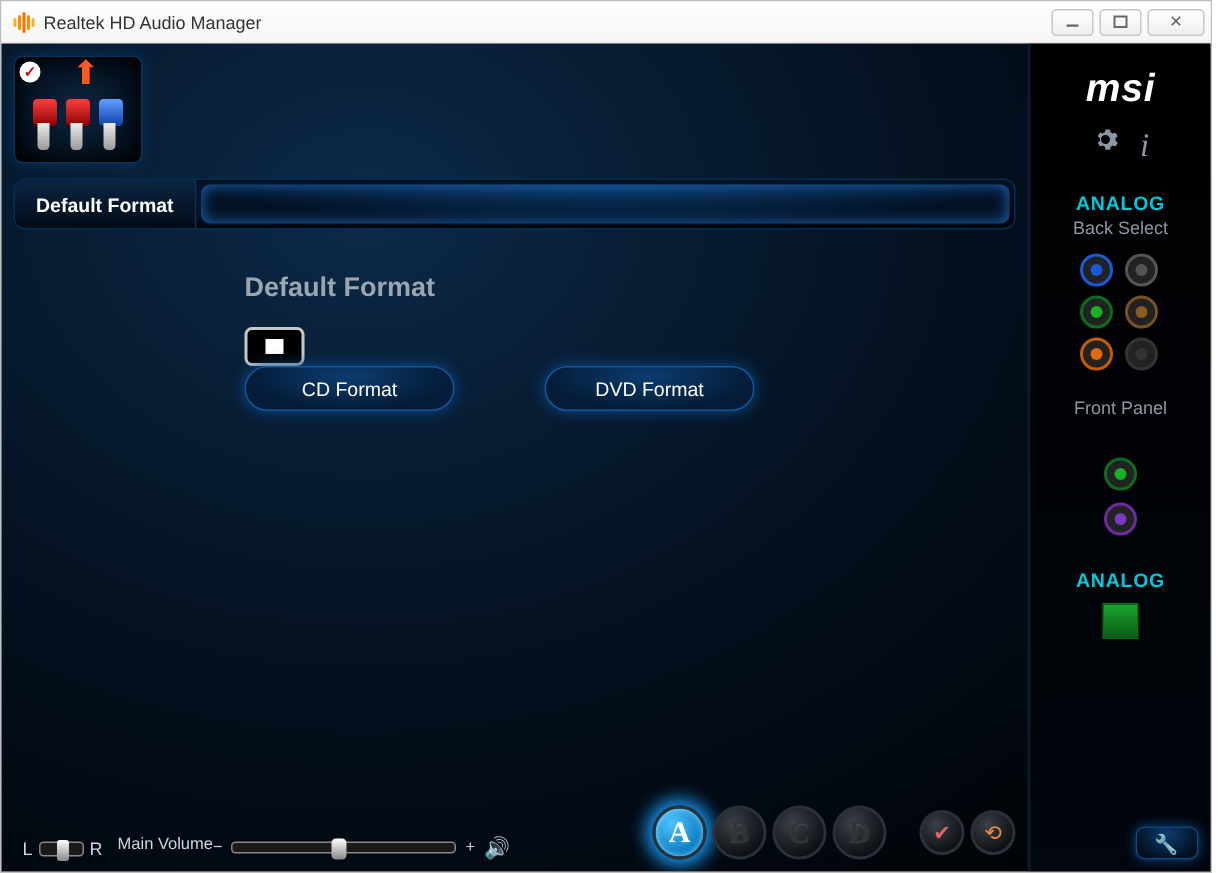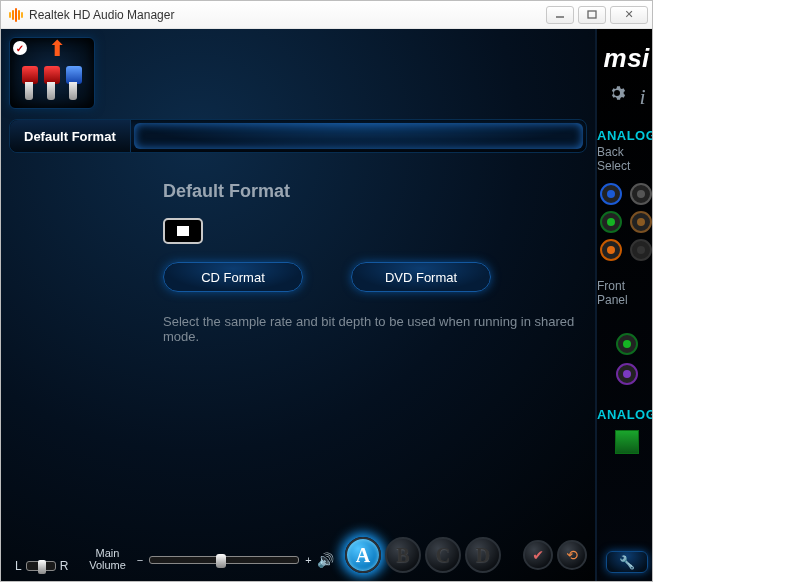--- a/index.html
+++ b/index.html
@@ -7,21 +7,21 @@
     --bg1:#041022;
     --bg2:#062040;
     --bg3:#0b3b6e;
     --blue-glow:#1f6bbf;
     --text-grey:#9aa6b2;
     --text-cyan:#00c9dc;
     --white:#ffffff;
   }
   *{box-sizing:border-box;font-family:"Segoe UI",Tahoma,Arial,sans-serif}
   body{margin:0;background:#fff}
-  .window{width:653px;height:582px;border:1px solid #bdbdbd;background:#fff;display:flex;flex-direction:column}
+  .window{width:808px;height:582px;border:1px solid #bdbdbd;background:#fff;display:flex;flex-direction:column}
   .titlebar{height:28px;display:flex;align-items:center;padding:0 4px 0 8px;border-bottom:1px solid #e6e6e6;background:linear-gradient(#fff,#f5f5f5)}
   .titlebar .title{font-size:12px;color:#333;margin-left:6px;flex:1}
   .winbtn{width:28px;height:18px;border:1px solid #c8c8c8;margin-left:4px;border-radius:3px;display:flex;align-items:center;justify-content:center;font-size:11px;color:#666;background:linear-gradient(#fff,#eee)}
   .app-icon{display:flex;align-items:center;gap:1px}
   .app-icon .bar{width:2px;border-radius:1px}
 
   .app-body{flex:1;background:radial-gradient(ellipse at 30% 20%, #0c2a48 0%, #04101f 50%, #000 100%);display:flex;position:relative;overflow:hidden}
   .left{flex:1;display:flex;flex-direction:column;padding:8px 8px 0 8px;position:relative}
   .right{width:122px;background:linear-gradient(#000,#02060d);border-left:2px solid #0b1b2e;display:flex;flex-direction:column;align-items:center;padding-top:14px;position:relative}
 
@@ -43,21 +43,21 @@
 
   
   .main-panel{flex:1;margin:24px 8px 6px 8px;position:relative}
   .section-title{color:#9aa6b2;font-size:18px;font-weight:600;margin-left:146px;margin-top:4px}
   .section-body{margin-left:146px;margin-top:16px;width:416px}
   .select{height:30px;border-radius:6px;background:linear-gradient(#0d3a6e,#062348);border:1px solid #104a84;box-shadow:0 0 14px #03335c inset,0 0 14px #0d3a70;display:flex;align-items:center;padding:0 10px;color:#fff;font-size:13px;position:relative}
   .select .caret{position:absolute;right:10px;top:50%;transform:translateY(-50%);color:#fff;font-size:12px}
   .format-row{display:flex;align-items:center;gap:10px}
   .play-btn{width:40px;height:26px;border:2px solid #c8c8c8;border-radius:5px;background:#000;display:flex;align-items:center;justify-content:center;color:#fff}
   .play-btn .rect{width:12px;height:10px;background:#fff}
-  .btn-row{display:flex;gap:48px;margin-top:18px}
+  .btn-row{display:flex;gap:60px;}
   .pill-btn{width:140px;height:30px;border-radius:16px;border:1px solid #1358a0;background:radial-gradient(ellipse at 50% 20%,#0c3c70 0%,#041c38 70%);box-shadow:0 0 10px #0a4b8c;color:#fff;font-size:13px;display:flex;align-items:center;justify-content:center}
   .help{color:#7e8a95;font-size:13px;margin-top:22px}
 
   
   .bottom{position:absolute;bottom:8px;left:14px;right:8px;height:52px;display:flex;align-items:flex-end;gap:10px}
   .lr{display:flex;align-items:center;gap:4px;color:#cfd8e0;font-size:12px}
   .lr .slot{width:30px;height:10px;border:1px solid #888;border-radius:3px;background:#1a1a1a;position:relative}
   .lr .knob{position:absolute;top:-2px;left:11px;width:8px;height:14px;border-radius:2px;background:linear-gradient(#fff,#888)}
   .vol{display:flex;flex-direction:row;color:#cfd8e0;font-size:11px}
   .vol .label{text-align:center;margin-bottom:2px}
@@ -156,21 +156,20 @@
         <div class="section-body">
           <div class="format-row">
             <div class="play-btn">
                 <div class="rect"></div>
               </div>
           </div>
           <div class="btn-row">
             <div class="pill-btn">CD Format</div>
             <div class="pill-btn">DVD Format</div>
           </div>
-          <div class="help">Select the sample rate and bit depth to be used when running in shared mode.</div>
         </div>
       </div>
 
       <div class="bottom">
         <div class="lr">
           <span>L</span>
           <div class="slot">
               <div class="knob"></div>
             </div>
           <span>R</span>

